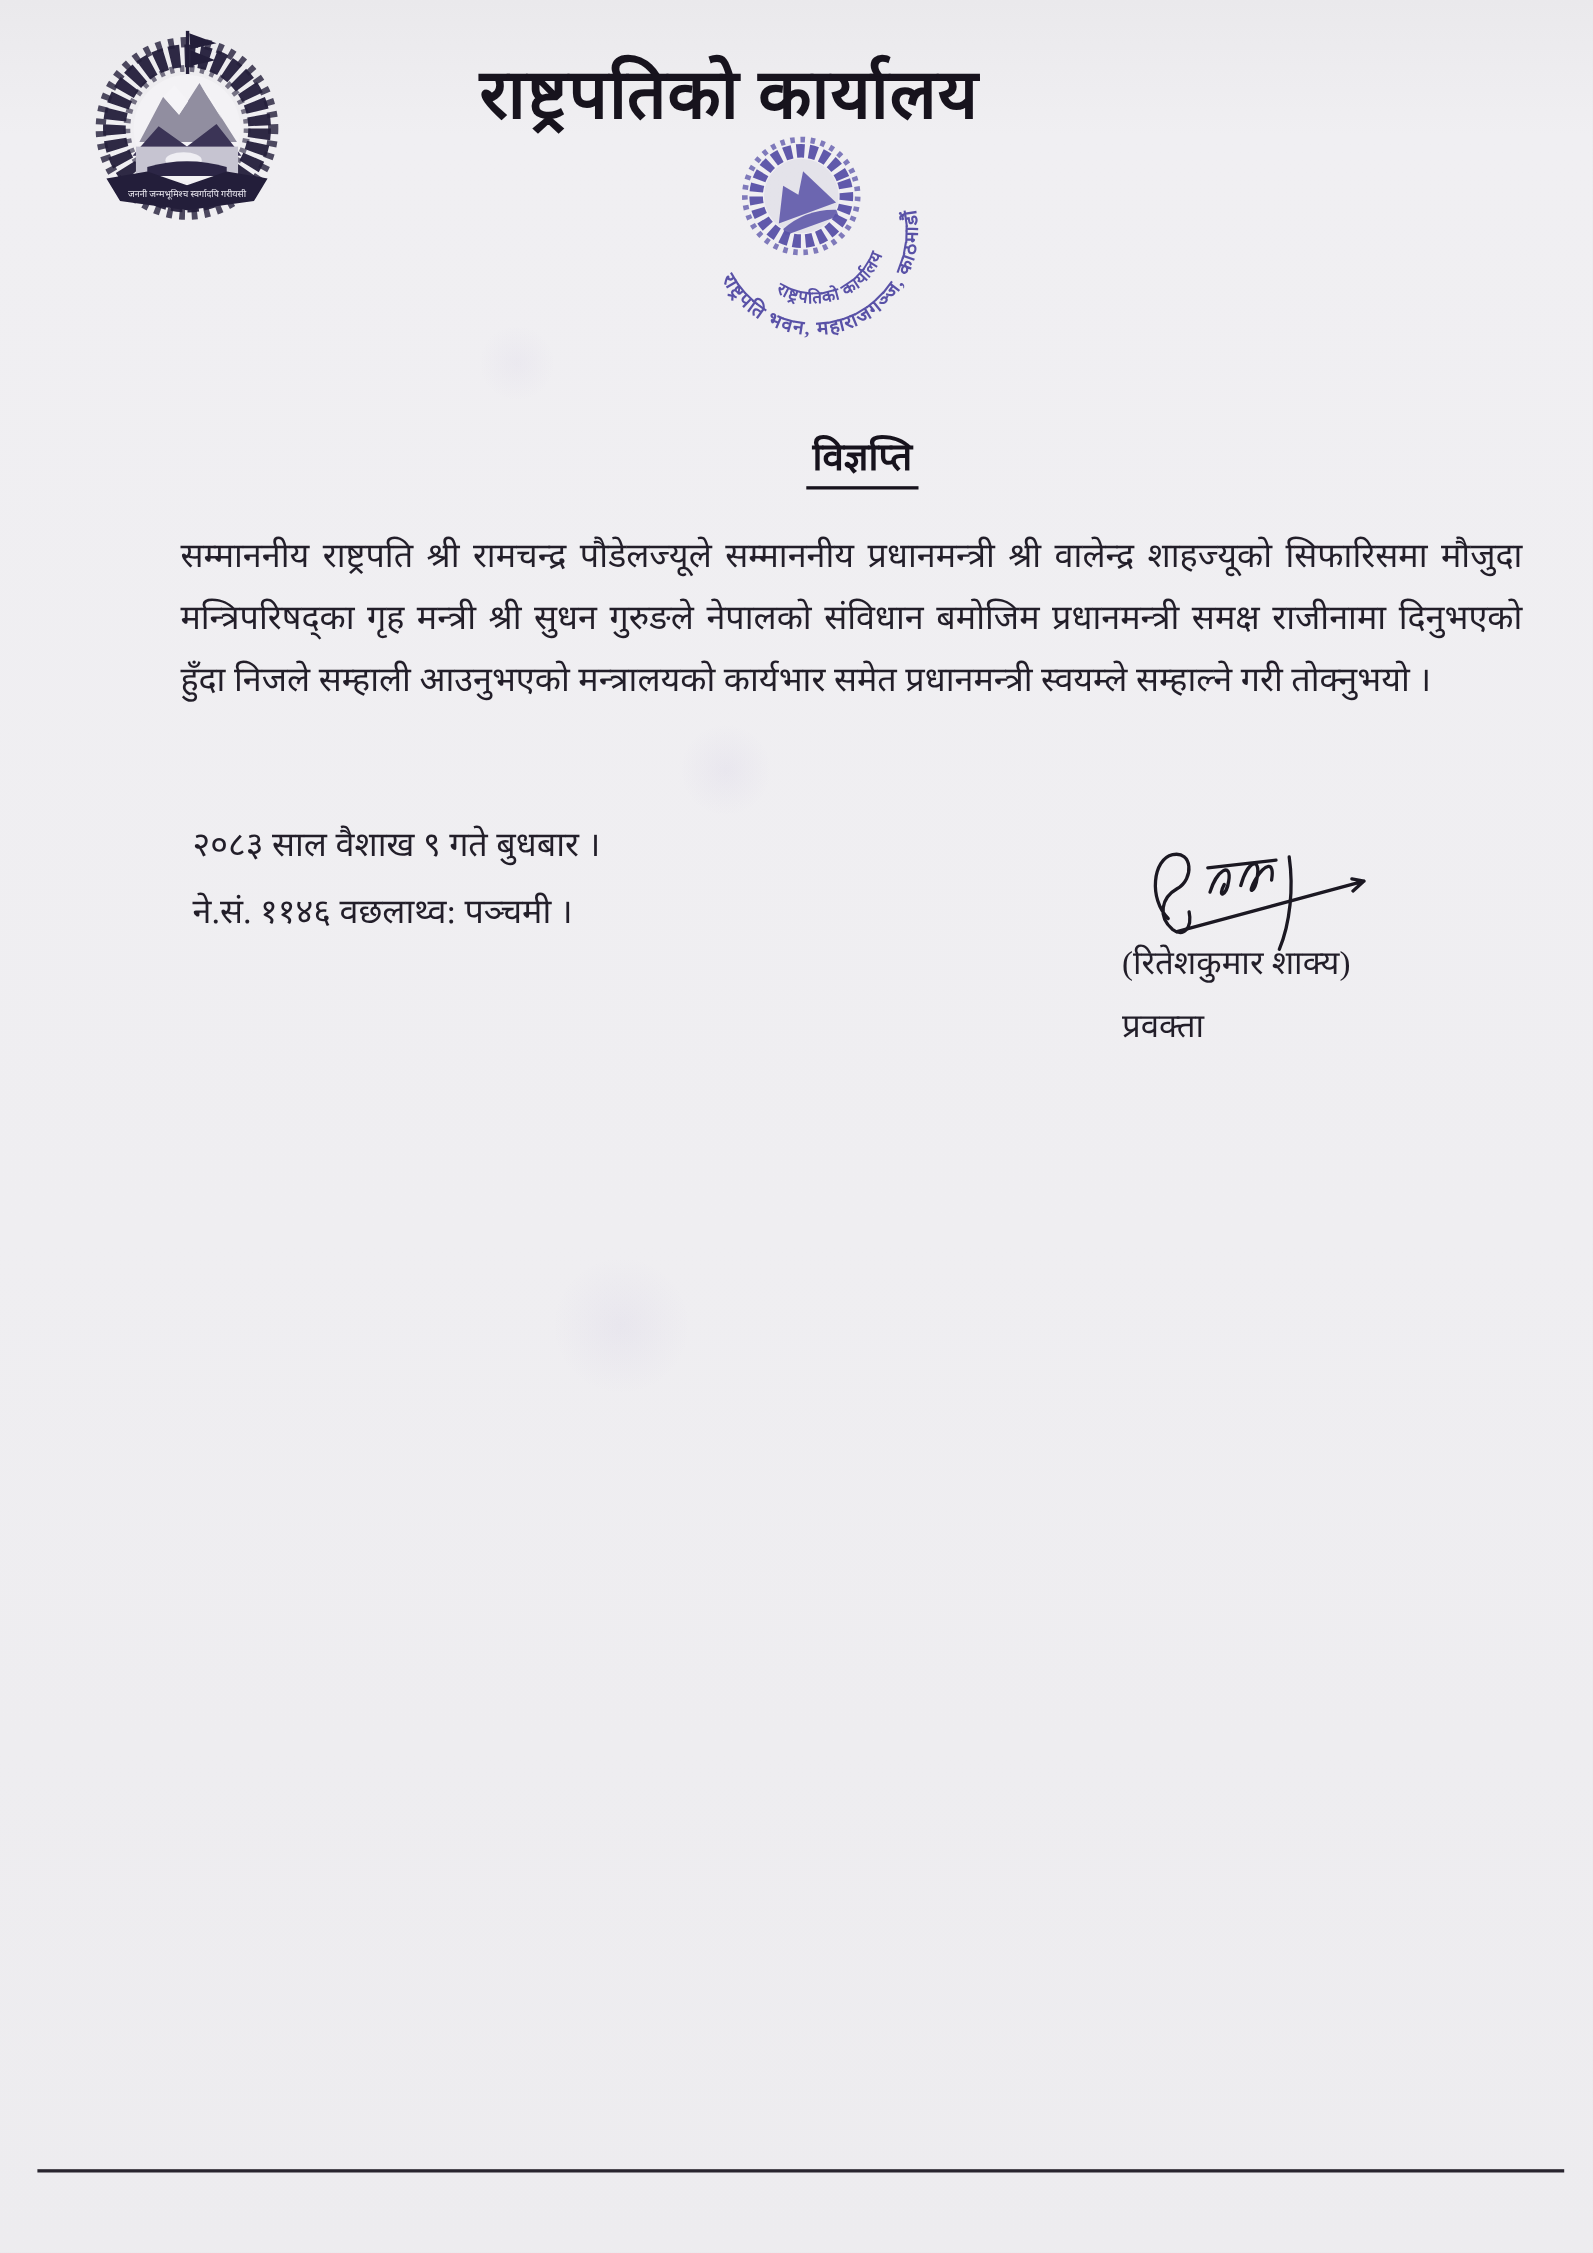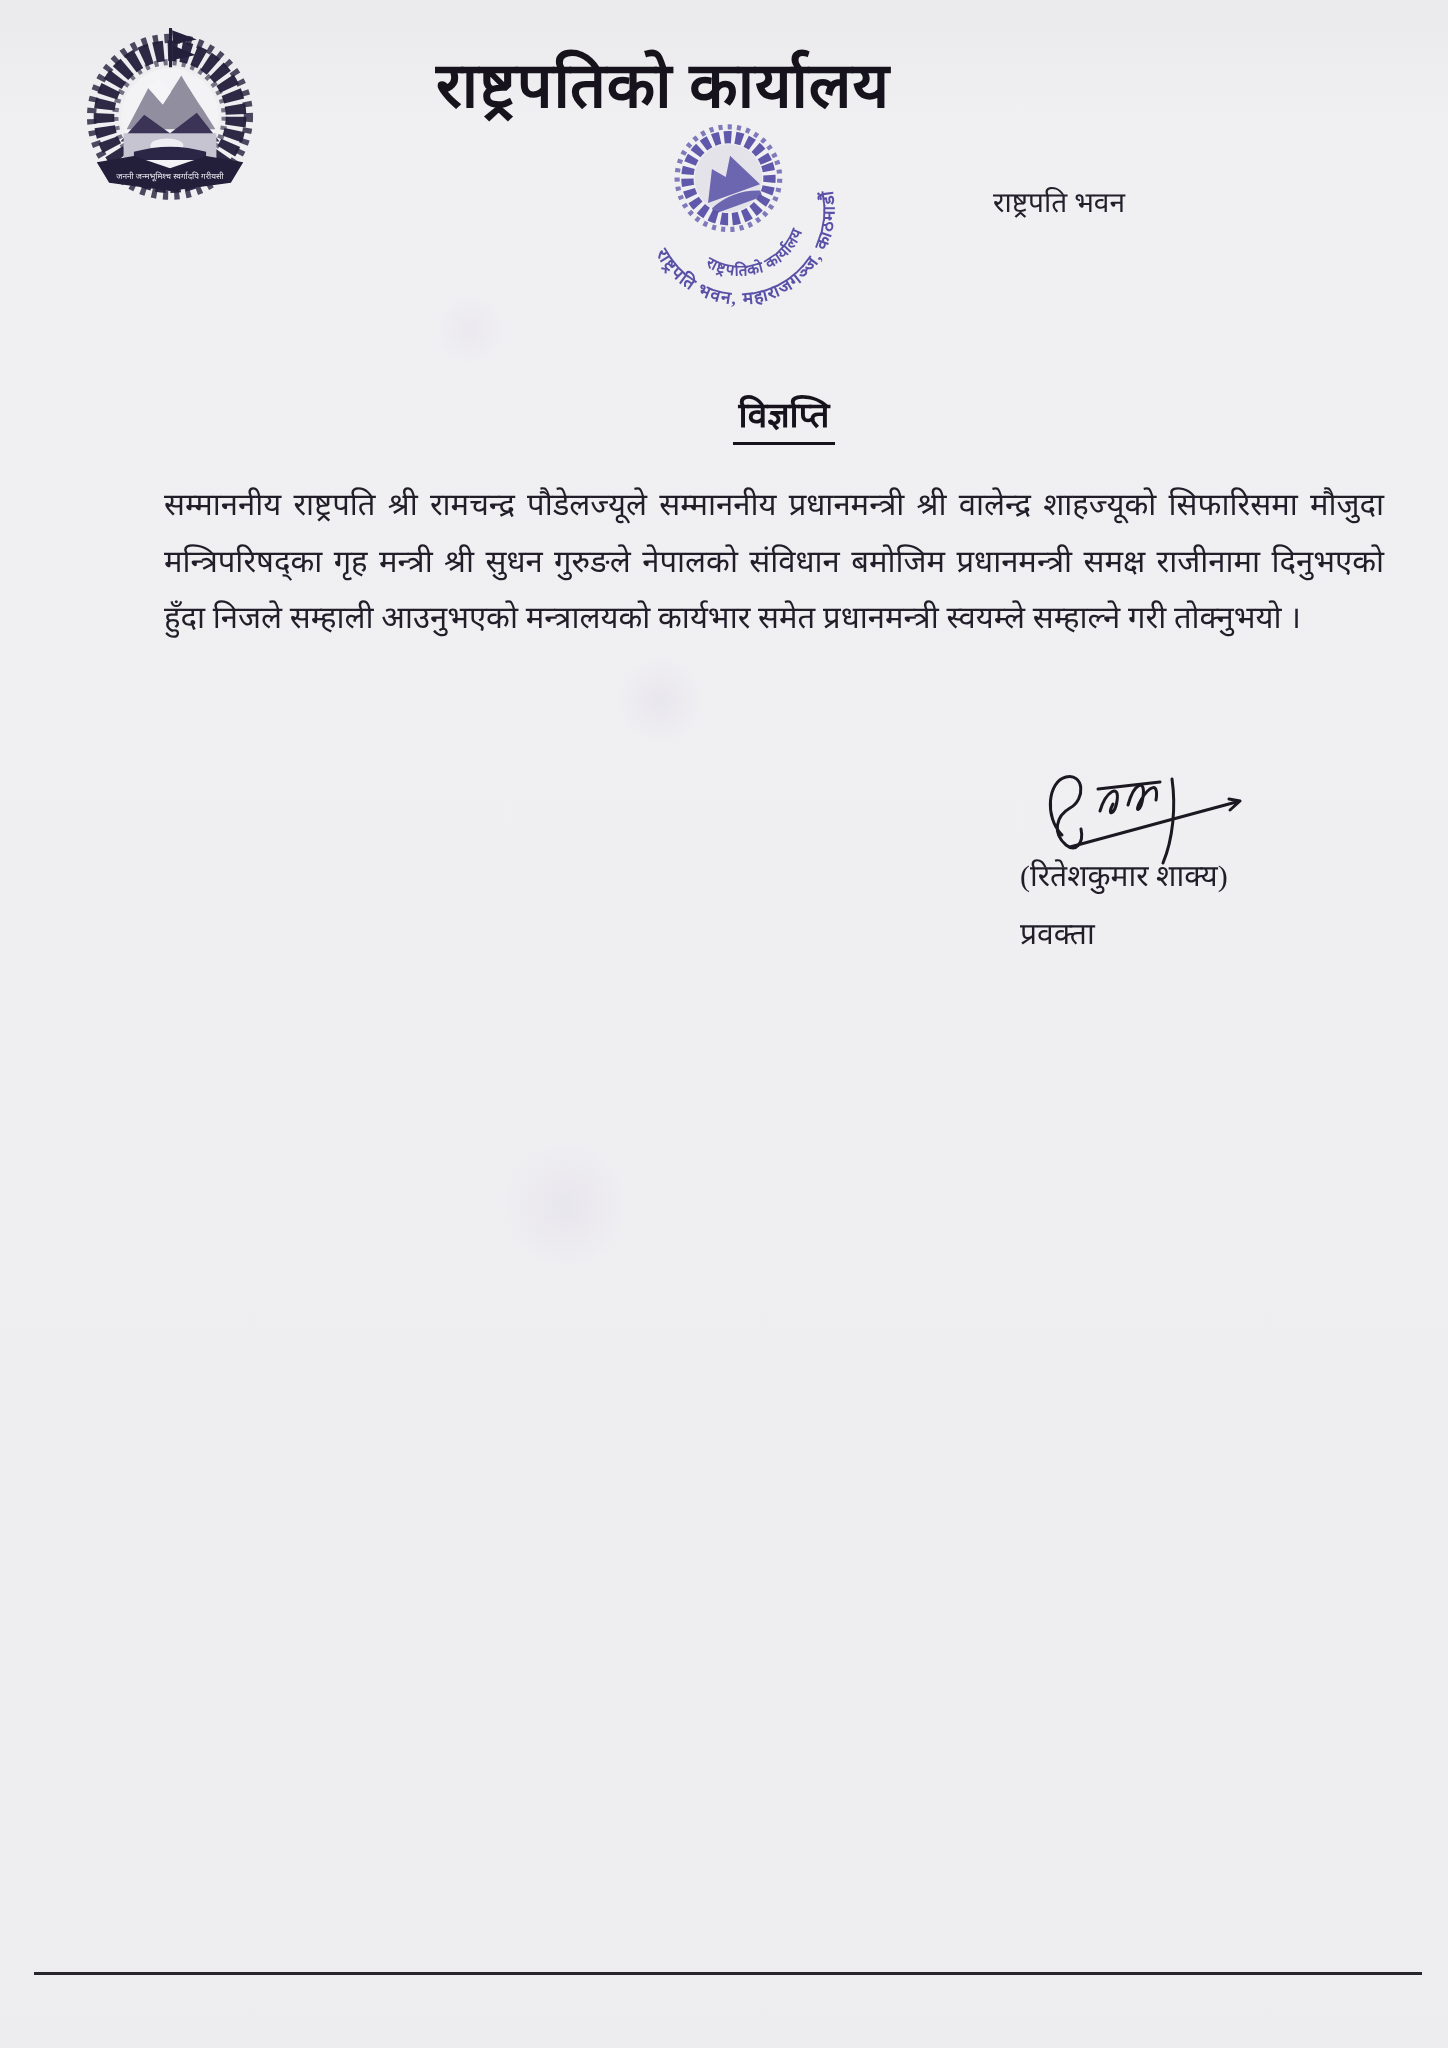--- a/index.html
+++ b/index.html
@@ -122,29 +122,32 @@
       <text font-size="17" letter-spacing="1.5" text-anchor="middle" fill="#3d34a0" font-weight="bold">
         <textPath href="#stampOuterArc" startOffset="50%">राष्ट्रपति भवन, महाराजगञ्ज, काठमाडौं</textPath>
       </text>
       <text font-size="15" letter-spacing="1" text-anchor="middle" fill="#3d34a0" font-weight="bold">
         <textPath href="#stampInnerArc" startOffset="50%">राष्ट्रपतिको कार्यालय</textPath>
       </text>
     </g>
   </svg>
 
   <div class="abs address">
-    <div>राष्ट्रपति भवन</div>
   </div>
 
   <div class="abs subject-wrap">
     <span class="subject">विज्ञप्ति</span>
   </div>
 
   <div class="abs body-text">सम्माननीय राष्ट्रपति श्री रामचन्द्र पौडेलज्यूले सम्माननीय प्रधानमन्त्री श्री वालेन्द्र शाहज्यूको सिफारिसमा मौजुदा मन्त्रिपरिषद्का गृह मन्त्री श्री सुधन गुरुङले नेपालको संविधान बमोजिम प्रधानमन्त्री समक्ष राजीनामा दिनुभएको हुँदा निजले सम्हाली आउनुभएको मन्त्रालयको कार्यभार समेत प्रधानमन्त्री स्वयम्ले सम्हाल्ने गरी तोक्नुभयो ।</div>
 
+  <div class="abs date-block">
+    <div>२०८३ साल वैशाख ९ गते बुधबार ।</div>
+    <div>ने.सं. ११४६ वछलाथ्व: पञ्चमी ।</div>
+  </div>
 
   <svg class="abs sig-svg" width="250" height="115" viewBox="0 0 250 115">
     <g fill="none" stroke="#1b1822" stroke-width="3" stroke-linecap="round" stroke-linejoin="round">
       <path d="M22 80 C4 62 8 26 26 22 C44 18 46 44 30 53 C16 61 12 78 26 90 C36 98 44 88 41 74"></path>
       <path d="M60 56 C66 36 80 28 77 46 C75 60 66 62 73 49"></path>
       <path d="M88 50 C94 28 106 23 103 42 C101 57 93 59 101 45 C110 30 119 27 116 45"></path>
       <path d="M58 34 L120 27"></path>
       <path d="M132 24 C136 52 133 84 123 108"></path>
       <path d="M30 92 C75 80 140 62 200 46 L189 44 M200 46 L190 55"></path>
     </g>

